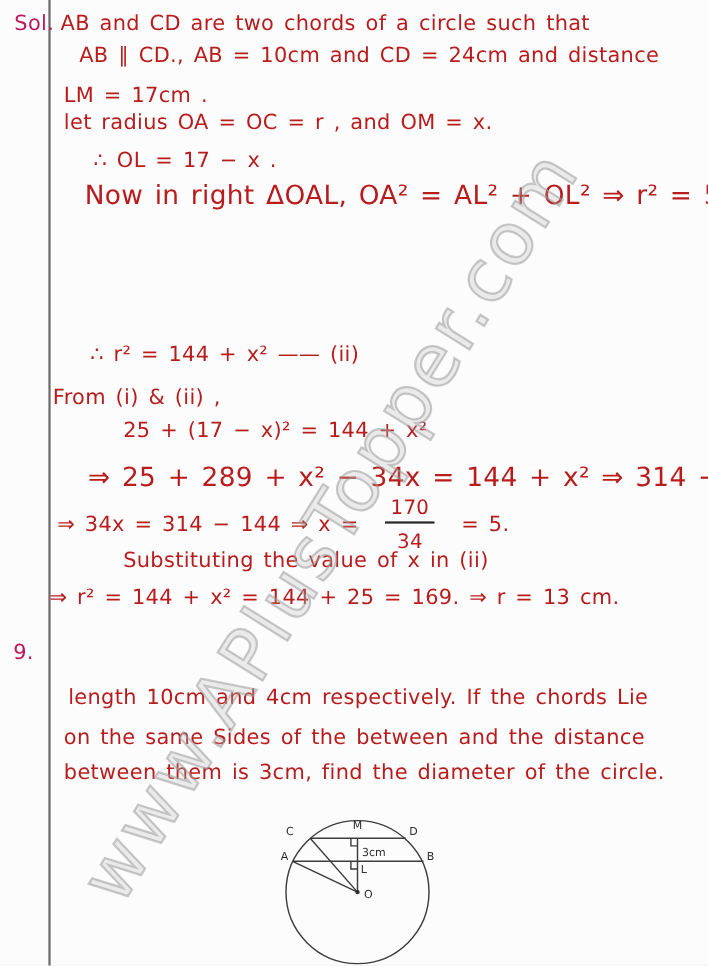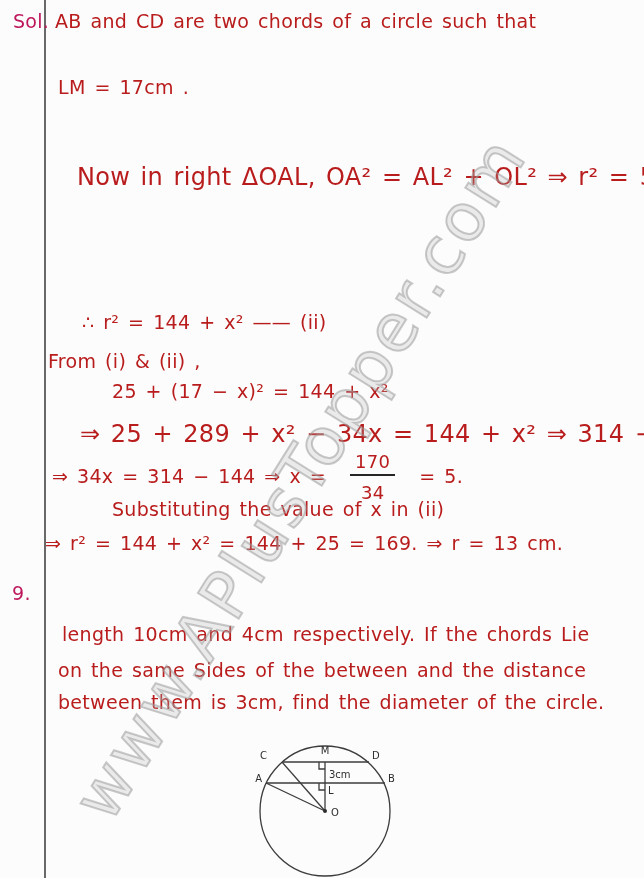--- a/index.html
+++ b/index.html
@@ -50,21 +50,24 @@
 
 <div class="page">
 
   <div class="margin-line"></div>
 
   <div class="watermark">www.APlusTopper.com</div>
 
   <div class="hw label" style="left:13px;top:10px">Sol.</div>
 
   <div class="hw" style="left:55px;top:10px">AB and CD are two chords of a circle such that</div>
+  <div class="hw" style="left:72px;top:39px">AB ∥ CD., AB = 10cm and CD = 24cm and distance</div>
   <div class="hw" style="left:58px;top:76px">LM = 17cm .</div>
+  <div class="hw" style="left:58px;top:100px">let radius OA = OC = r , and OM = x.</div>
+  <div class="hw" style="left:85px;top:135px">∴ OL = 17 − x .</div>
   <div class="hw small" style="left:45px;top:163px">Now in right ΔOAL, OA² = AL² + OL² ⇒ r² = 5² + (17−x)²</div>
   <div class="hw" style="left:82px;top:311px">∴ r² = 144 + x² —— (ii)</div>
   <div class="hw" style="left:48px;top:350px">From (i) &amp; (ii) ,</div>
   <div class="hw" style="left:112px;top:380px">25 + (17 − x)² = 144 + x²</div>
   <div class="hw small" style="left:48px;top:420px">⇒ 25 + 289 + x² − 34x = 144 + x² ⇒ 314 − 34x = 144</div>
 
   <div class="hw" style="left:52px;top:453px">
     <span>⇒ 34x = 314 − 144 ⇒ x =</span><span class="frac">
         <span class="num">170</span>
         <span class="den">34</span>

